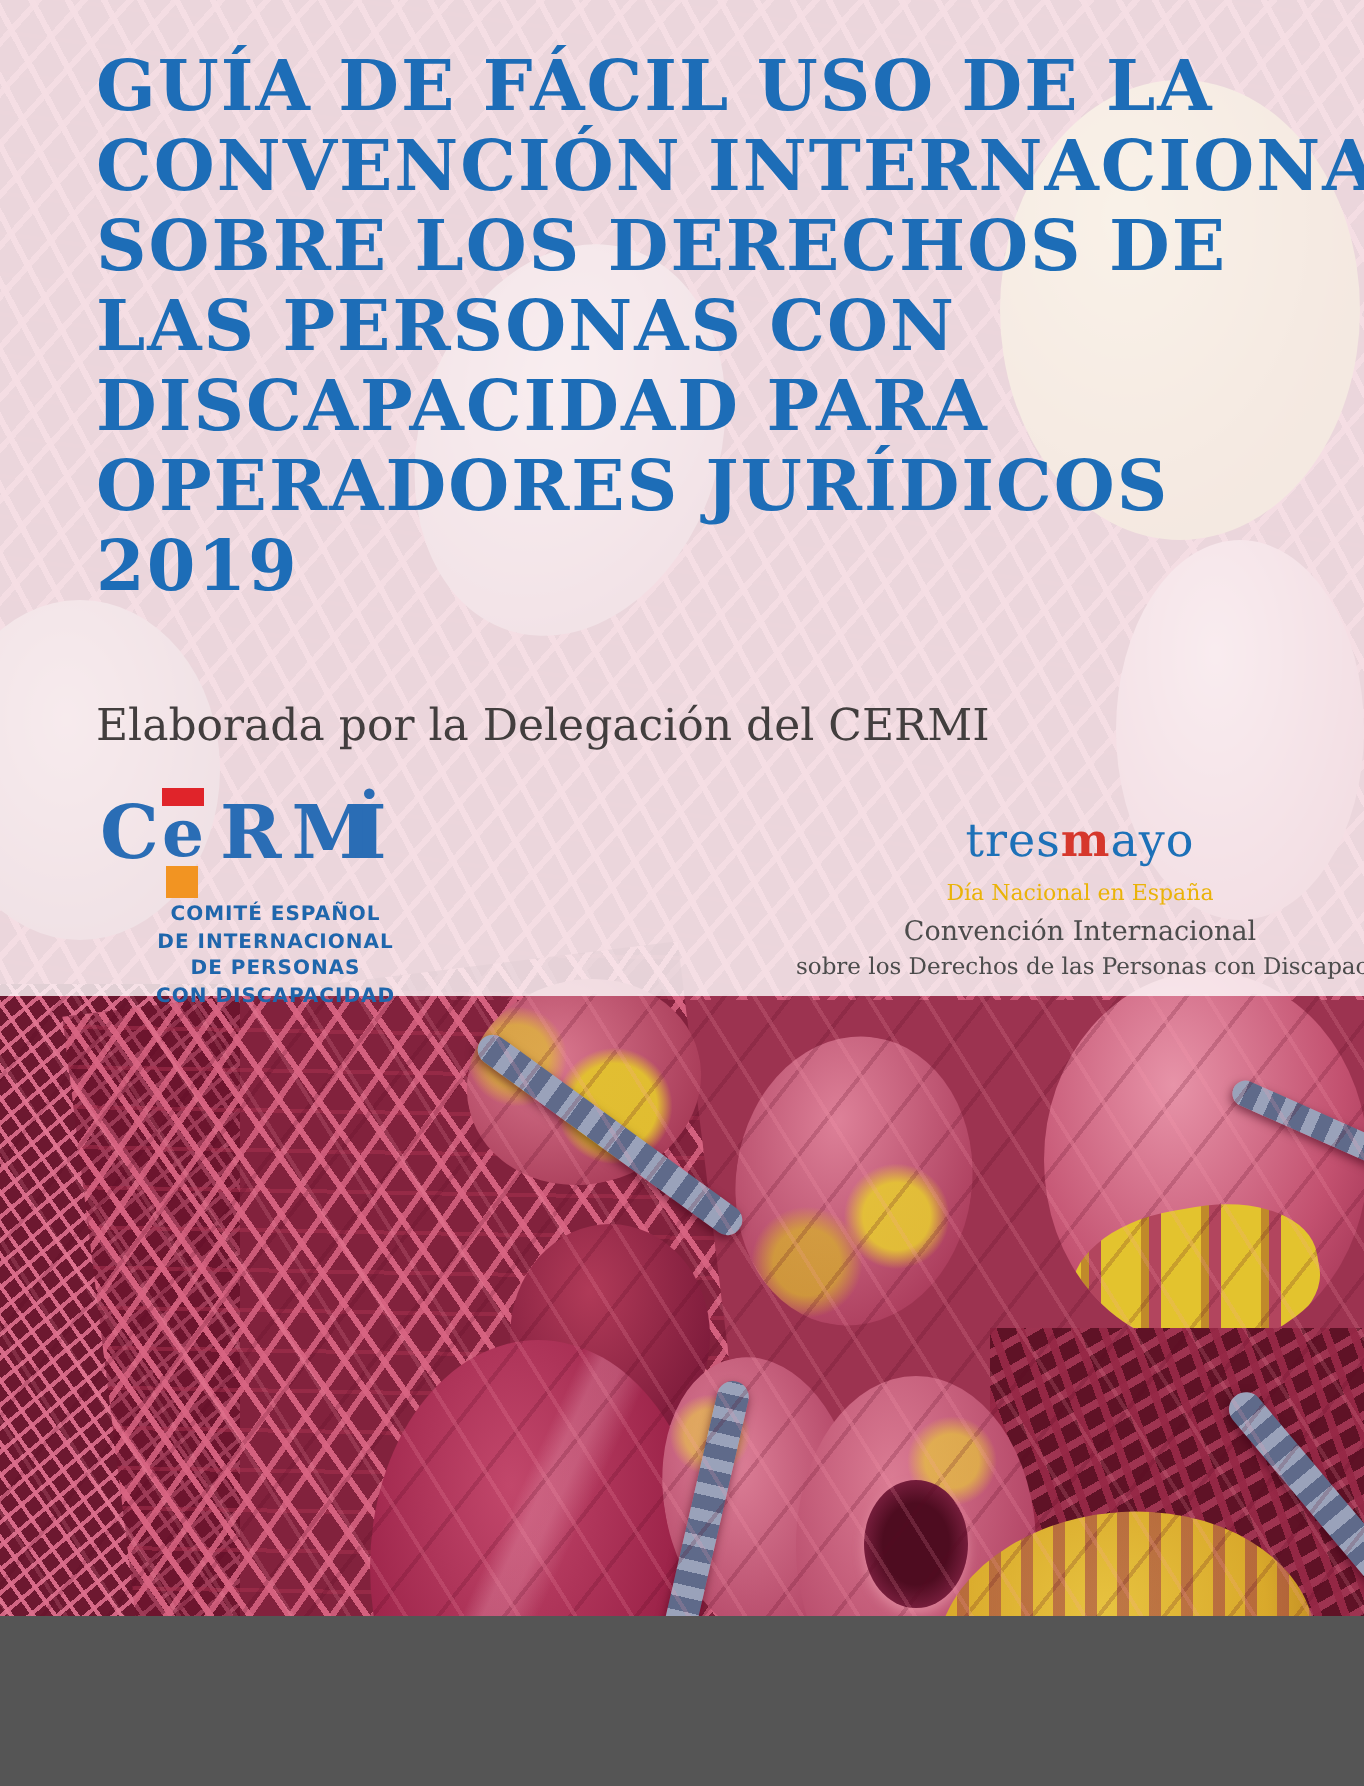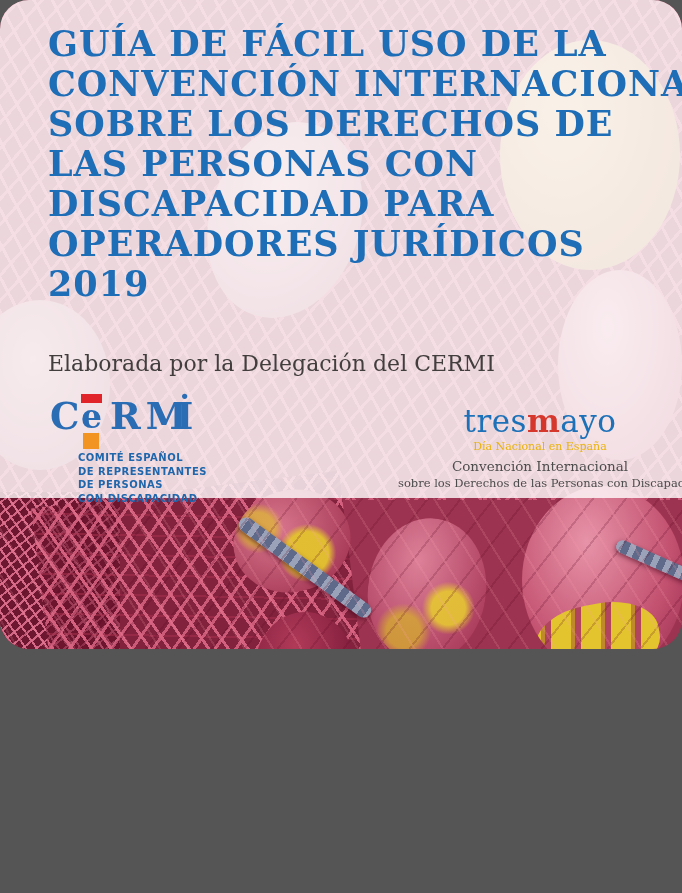--- a/index.html
+++ b/index.html
@@ -1,18 +1,18 @@
 <!DOCTYPE html>
 <html><head>
 <meta charset="utf-8">
 <style>
   html,body{margin:0;padding:0;background:#555;}
   .cover{
-    position:relative;width:682px;height:649px;overflow:hidden;
-    font-family:"DejaVu Serif",serif;background:#9c3350;border-radius:29px;
+    position:relative;width:682px;height:808px;overflow:hidden;
+    font-family:"DejaVu Serif",serif;background:#9c3350;
   }
   
   .scene{position:absolute;inset:0;}
   .net{
     position:absolute;
     background-image:
       repeating-linear-gradient(62deg, rgba(216,100,130,.95) 0 3px, rgba(120,30,50,0) 3px 16px),
       repeating-linear-gradient(-48deg, rgba(216,100,130,.85) 0 3px, rgba(120,30,50,0) 3px 17px),
       repeating-linear-gradient(8deg, rgba(170,50,80,.5) 0 2px, transparent 2px 20px);
   }
@@ -45,25 +45,25 @@
   .cermi .wm{position:absolute;font-weight:700;color:#2a6db5;font-size:37px;line-height:34px;}
   .cermi .wm-c{left:0;top:6px;}
   .cermi .redbar{position:absolute;left:31px;top:1px;width:21px;height:9px;background:#e0242a;}
   .cermi .wm-e{position:absolute;left:31px;top:9px;font-weight:700;color:#2a6db5;font-size:33px;line-height:30px;}
   .cermi .orangesq{position:absolute;left:33px;top:40px;width:16px;height:16px;background:#f29422;}
   .cermi .wm-rm{left:60px;top:6px;letter-spacing:5px;}
   .cermi .wm-i{left:126px;top:6px;}
   .cermi .descr{
     position:absolute;left:28px;top:58px;
     font-family:"DejaVu Sans",sans-serif;font-weight:700;
-    font-size:10px;line-height:13.5px;letter-spacing:.5px;color:#1f66ac;white-space:nowrap;
+    font-size:10px;line-height:13.5px;letter-spacing:.5px;color:#1f66ac;white-space:nowrap;text-align:center;
   }
   
   .tresmayo{position:absolute;left:398px;top:404px;width:284px;z-index:10;text-align:center;}
-  .tm-word{font-size:31px;line-height:34px;color:#1d71b8;letter-spacing:.5px;}
+  .tm-word{font-size:23px;line-height:34px;color:#1d71b8;letter-spacing:.5px;}
   .tm-word .m{color:#d6372c;font-weight:700;}
   .tm-tagline{font-size:11px;line-height:17px;color:#eab308;}
   .tm-line1{font-size:13.5px;line-height:16px;color:#4c4c4c;margin-top:3px;}
   .tm-line2{font-size:11.5px;line-height:14px;color:#4c4c4c;margin-top:2px;white-space:nowrap;}
 </style>
 </head>
 <body>
 
 <div class="cover">
 
@@ -140,21 +140,21 @@
 
   <div class="cermi">
     <span class="wm wm-c">C</span>
     <span class="redbar"></span>
     <span class="wm-e">e</span>
     <span class="orangesq"></span>
     <span class="wm wm-rm">RM</span>
     <span class="wm wm-i">İ</span>
     <div class="descr">
       <div>COMITÉ ESPAÑOL</div>
-      <div>DE REPRESENTANTES</div>
+      <div>DE INTERNACIONAL</div>
       <div>DE PERSONAS</div>
       <div>CON DISCAPACIDAD</div>
     </div>
   </div>
 
   <div class="tresmayo">
     <div class="tm-word">
       <span>tres</span><span class="m">m</span><span>ayo</span>
     </div>
     <div class="tm-tagline">Día Nacional en España</div>

